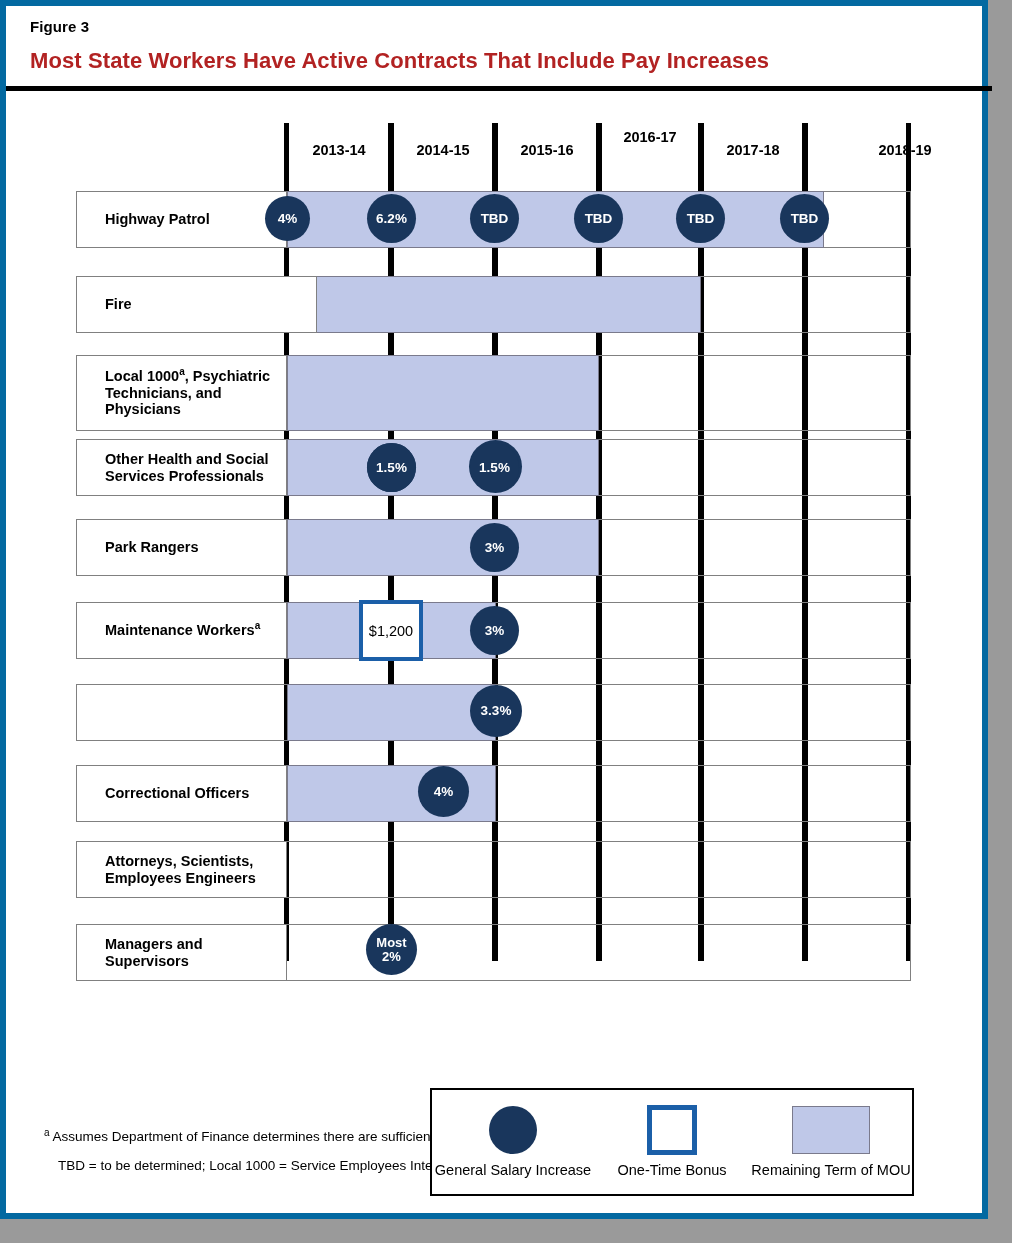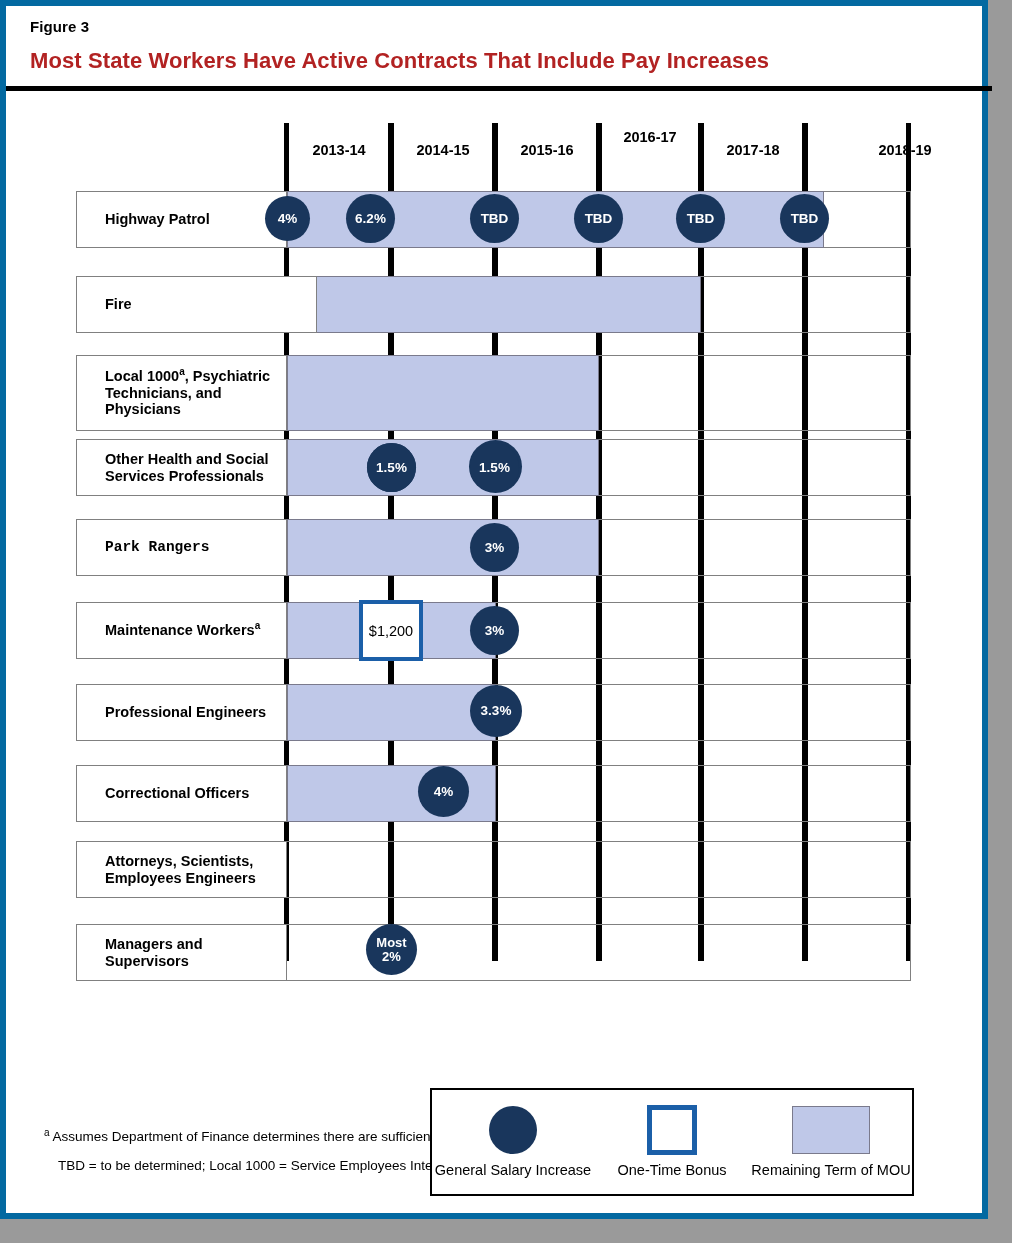--- a/index.html
+++ b/index.html
@@ -156,21 +156,21 @@
     <div class="year-hdr" style="left:802px;top:51px;width:98px;margin-left:48px;">2018-19</div>
 
     <div class="row-box" style="left:70px;top:100px;width:835px;height:57px;"></div>
     <div class="mou-bar" style="left:281px;top:100px;width:537px;height:57px;"></div>
     <div class="row-label-cell" style="left:70px;top:100px;width:211px;height:57px;">
       <span class="lbl">Highway Patrol</span>
     </div>
     <div class="dot" style="left:259px;top:105px;width:45px;height:45px;">
         <span>4%</span>
       </div>
-    <div class="dot" style="left:340px;top:103px;width:49px;height:49px;">
+    <div class="dot" style="left:361px;top:103px;width:49px;height:49px;">
         <span>6.2%</span>
       </div>
     <div class="dot" style="left:464px;top:103px;width:49px;height:49px;">
         <span>TBD</span>
       </div>
     <div class="dot" style="left:568px;top:103px;width:49px;height:49px;">
         <span>TBD</span>
       </div>
     <div class="dot" style="left:670px;top:103px;width:49px;height:49px;">
         <span>TBD</span>
@@ -203,44 +203,41 @@
     </div>
     <div class="dot" style="left:361px;top:352px;width:49px;height:49px;">
         <span>1.5%</span>
       </div>
     <div class="dot" style="left:464px;top:352px;width:49px;height:49px;">
         <span>1.5%</span>
       </div>
 
     <div class="row-box" style="left:70px;top:428px;width:835px;height:57px;"></div>
     <div class="mou-bar" style="left:281px;top:428px;width:312px;height:57px;"></div>
-    <div class="row-label-cell" style="left:70px;top:428px;width:211px;height:57px;font-family:Liberation Mono, monospace;">
+    <div class="row-label-cell" style="left:70px;top:428px;width:211px;height:57px;">
       <span class="lbl">Park Rangers</span>
     </div>
     <div class="dot" style="left:464px;top:432px;width:49px;height:49px;">
         <span>3%</span>
       </div>
 
     <div class="row-box" style="left:70px;top:511px;width:835px;height:57px;"></div>
     <div class="mou-bar" style="left:281px;top:511px;width:209px;height:57px;"></div>
     <div class="row-label-cell" style="left:70px;top:511px;width:211px;height:57px;">
       <span class="lbl"><span>Maintenance Workers</span><sup>a</sup></span>
     </div>
     <div class="bonus-box" style="left:353px;top:509px;width:64px;height:61px;">
         <span>$1,200</span>
       </div>
     <div class="dot" style="left:464px;top:515px;width:49px;height:49px;">
         <span>3%</span>
       </div>
 
     <div class="row-box" style="left:70px;top:593px;width:835px;height:57px;"></div>
     <div class="mou-bar" style="left:281px;top:593px;width:209px;height:57px;"></div>
-    <div class="row-label-cell" style="left:70px;top:593px;width:211px;height:57px;">
-      <span class="lbl">Professional Engineers</span>
-    </div>
     <div class="dot" style="left:464px;top:594px;width:52px;height:52px;">
         <span>3.3%</span>
       </div>
 
     <div class="row-box" style="left:70px;top:674px;width:835px;height:57px;"></div>
     <div class="mou-bar" style="left:281px;top:674px;width:209px;height:57px;"></div>
     <div class="row-label-cell" style="left:70px;top:674px;width:211px;height:57px;">
       <span class="lbl">Correctional Officers</span>
     </div>
     <div class="dot" style="left:412px;top:675px;width:51px;height:51px;">

